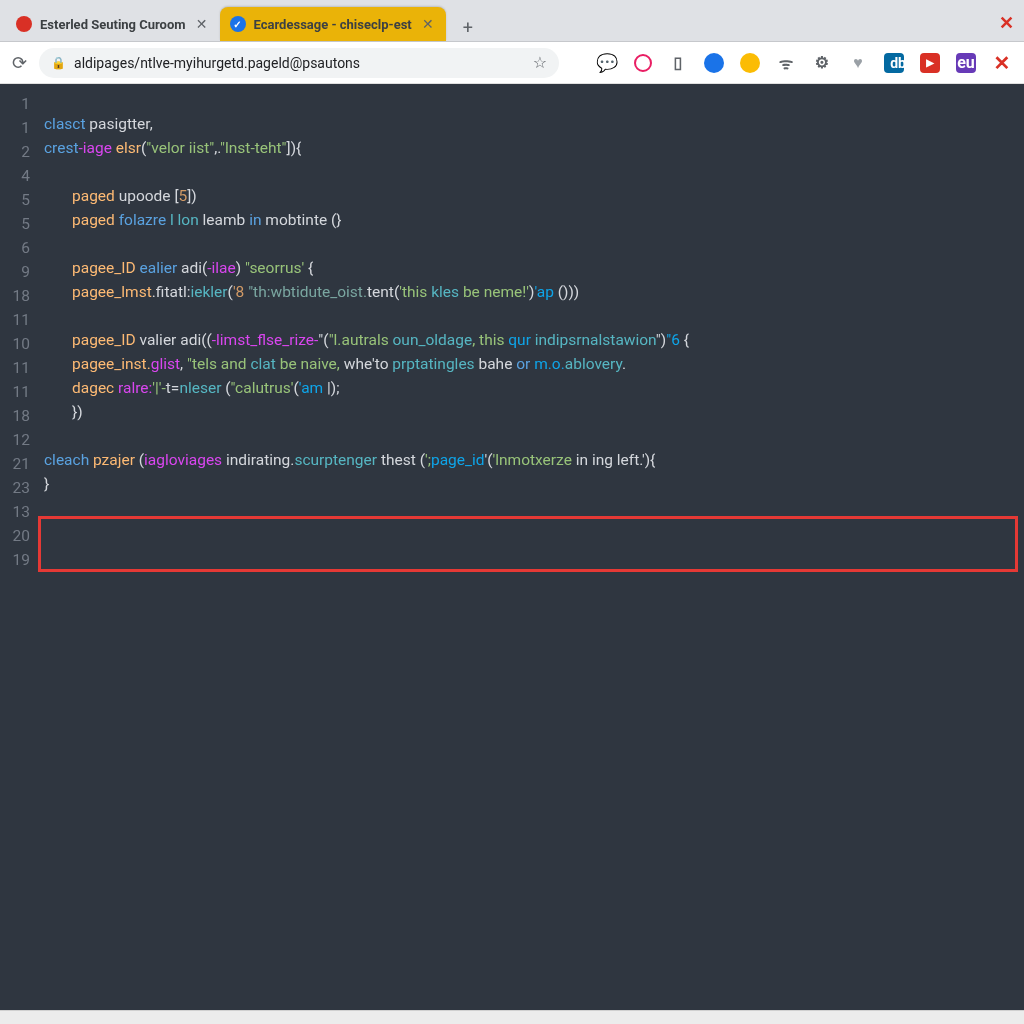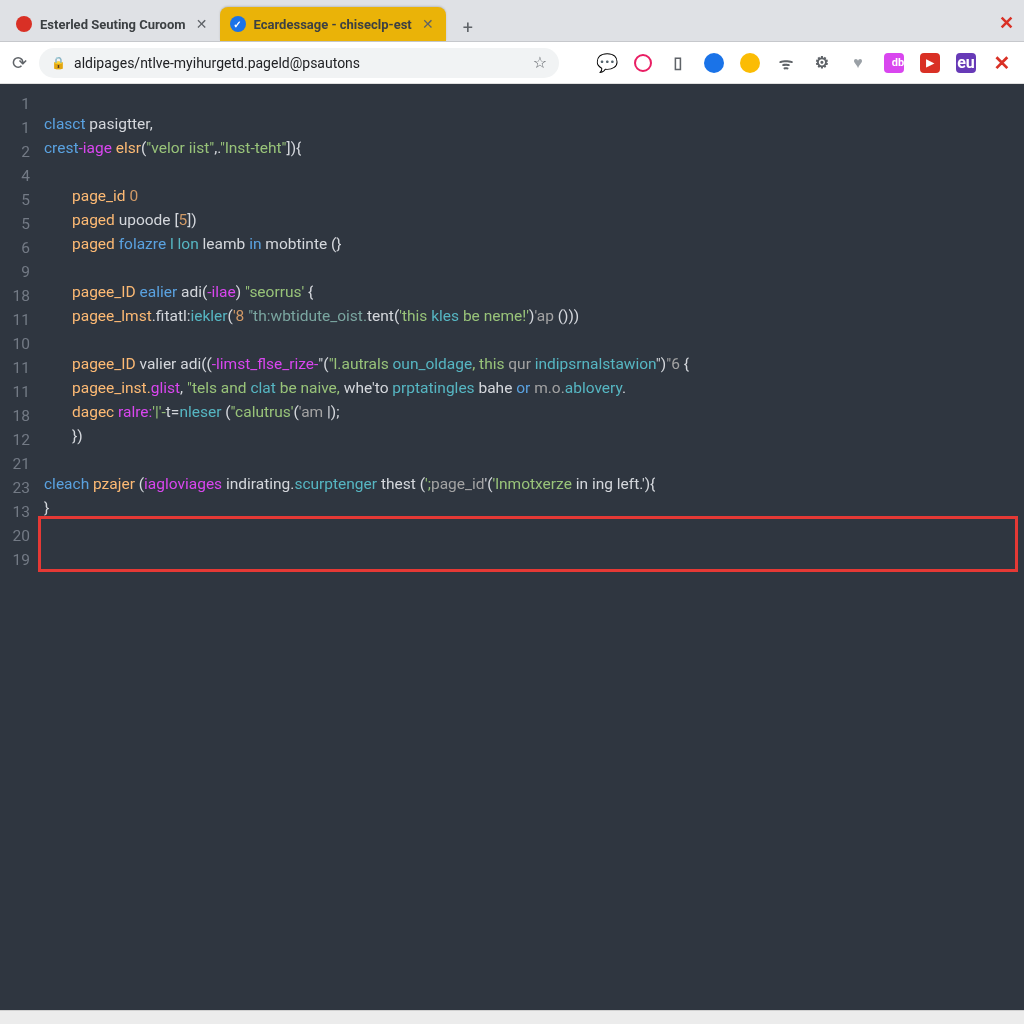--- a/index.html
+++ b/index.html
@@ -29,21 +29,21 @@
 .ext-icons { display: flex; align-items: center; gap: 16px; margin-left: auto; }
 .eicon { width: 20px; height: 20px; border-radius: 4px; display: flex; align-items: center; justify-content: center; font-size: 12px; color: #fff; font-weight: bold; }
 .e-chat { background: none; color: #1a9bd8; font-size: 18px; }
 .e-pink { background: none; color: #e91e63; font-size: 18px; border: 2px solid #e91e63; border-radius: 50%; width: 18px; height: 18px; line-height: 14px; }
 .e-tab  { background: none; color: #5f6368; font-size: 16px; }
 .e-blue { background: #1a73e8; border-radius: 50%; }
 .e-yel  { background: #fbbc04; border-radius: 50%; }
 .e-wifi { background: none; color: #5f6368; font-size: 16px; }
 .e-gear { background: none; color: #5f6368; font-size: 16px; }
 .e-heart{ background: none; color: #9aa0a6; font-size: 16px; }
-.e-dark { background: #d946ef; color: #fff; font-size: 11px; padding-left: 8px; }
+.e-dark { background: #0369a1; color: #fff; font-size: 14px; padding-left: 8px; }
 .e-yt   { background: #d93025; color: #fff; font-size: 10px; }
 .e-purp { background: #673ab7; color: #fff; font-size: 16px; }
 .e-x    { background: none; color: #d93025; font-size: 20px; font-weight: bold; }
 
 
 .editor { height: calc(1024px - 42px - 42px - 14px); background: #2f3640; display: flex; font-family: "SF Mono", Consolas, Monaco, monospace; font-size: 15.5px; line-height: 24px; }
 .gutter { width: 38px; background: #2f3640; color: #737a85; text-align: right; padding: 8px 8px 0 0; user-select: none; }
 .gutter div { height: 24px; }
 .code { flex: 1; padding: 8px 0 0 6px; color: #d4d7dc; position: relative; margin-top: 20px; }
 .codeline { height: 24px; white-space: pre; }
@@ -52,21 +52,21 @@
 
 .kw   { color: #5aa2e0; }          
 .id   { color: #d4d7dc; }
 .fn   { color: #fdba74; }          
 .num  { color: #d19a66; }          
 .str  { color: #98c379; }          
 .str2 { color: #7aa6a0; }          
 .op   { color: #d4d7dc; }
 .prop { color: #d946ef; }          
 .teal { color: #56b6c2; }          
-.orng { color: #a3a3a3; text-align: right; }
+.orng { color: #0ea5e9; text-align: right; }
 
 .highlight-box { position: absolute; left: 0; right: 6px; top: calc(8px + 17*24px - 4px); height: calc(2*24px + 8px); border: 3px solid #e53935; pointer-events: none; }
 
 .statusbar { height: 14px; background: #ececec; border-top: 1px solid #d0d0d0; }
 </style>
 </head>
 <body>
 
 <div class="tabstrip">
   <div class="tab inactive">
@@ -126,21 +126,20 @@
       <div>21</div>
       <div>23</div>
       <div>13</div>
       <div>20</div>
       <div>19</div>
     </div>
   <div class="code">
     <div class="codeline"><span class="kw">clasct</span><span class="id"> pasigtter</span><span class="op">,</span></div>
     <div class="codeline"><span class="kw">crest</span><span class="prop">-iage </span><span class="fn">elsr</span><span class="op">(</span><span class="str">"velor iist"</span><span class="op">,.</span><span class="str">"lnst-teht"</span><span class="op">]){</span></div>
     <div class="codeline"></div>
-    <div class="codeline indent1"><span class="fn">page_id </span><span class="num">0</span></div>
     <div class="codeline indent1"><span class="fn">paged </span><span class="id">upoode </span><span class="op">[</span><span class="num">5</span><span class="op">])</span></div>
     <div class="codeline indent1"><span class="fn">paged </span><span class="kw">folazre </span><span class="teal">l lon </span><span class="id">leamb </span><span class="kw">in </span><span class="id">mobtinte (}</span></div>
     <div class="codeline"></div>
     <div class="codeline indent1"><span class="fn">pagee_ID </span><span class="kw">ealier </span><span class="id">adi(</span><span class="prop">-ilae</span><span class="op">) </span><span class="str">"seorrus'</span><span class="op"> {</span></div>
     <div class="codeline indent1"><span class="fn">pagee_lmst</span><span class="id">.fitatl:</span><span class="teal">iekler</span><span class="op">(</span><span class="num">'8 </span><span class="str2">"th:wbtidute_oist.</span><span class="id">tent(</span><span class="str">'this </span><span class="teal">kles </span><span class="str">be neme!'</span><span class="op">)</span><span class="orng">'ap </span><span class="op">()))</span></div>
     <div class="codeline"></div>
     <div class="codeline indent1"><span class="fn">pagee_ID </span><span class="id">valier </span><span class="id">adi((</span><span class="prop">-limst_flse_rize-</span><span class="op">"(</span><span class="str">"l.autrals </span><span class="teal">oun_oldage</span><span class="str">, this </span><span class="orng">qur </span><span class="teal">indipsrnalstawion</span><span class="op">")</span><span class="orng">"6 </span><span class="op">{</span></div>
     <div class="codeline indent1"><span class="fn">pagee_inst.</span><span class="prop">glist</span><span class="op">, </span><span class="str">"tels and </span><span class="teal">clat </span><span class="str">be naive, </span><span class="id">whe'to </span><span class="teal">prptatingles </span><span class="id">bahe </span><span class="kw">or </span><span class="orng">m.o.</span><span class="teal">ablovery</span><span class="op">.</span></div>
     <div class="codeline indent1"><span class="fn">dagec </span><span class="prop">ralre:</span><span class="str">'|'-</span><span class="op">t=</span><span class="teal">nleser </span><span class="op">(</span><span class="str">"calutrus'</span><span class="op">(</span><span class="orng">'am </span><span class="op">|);</span></div>
     <div class="codeline indent1"><span class="op">})</span></div>

